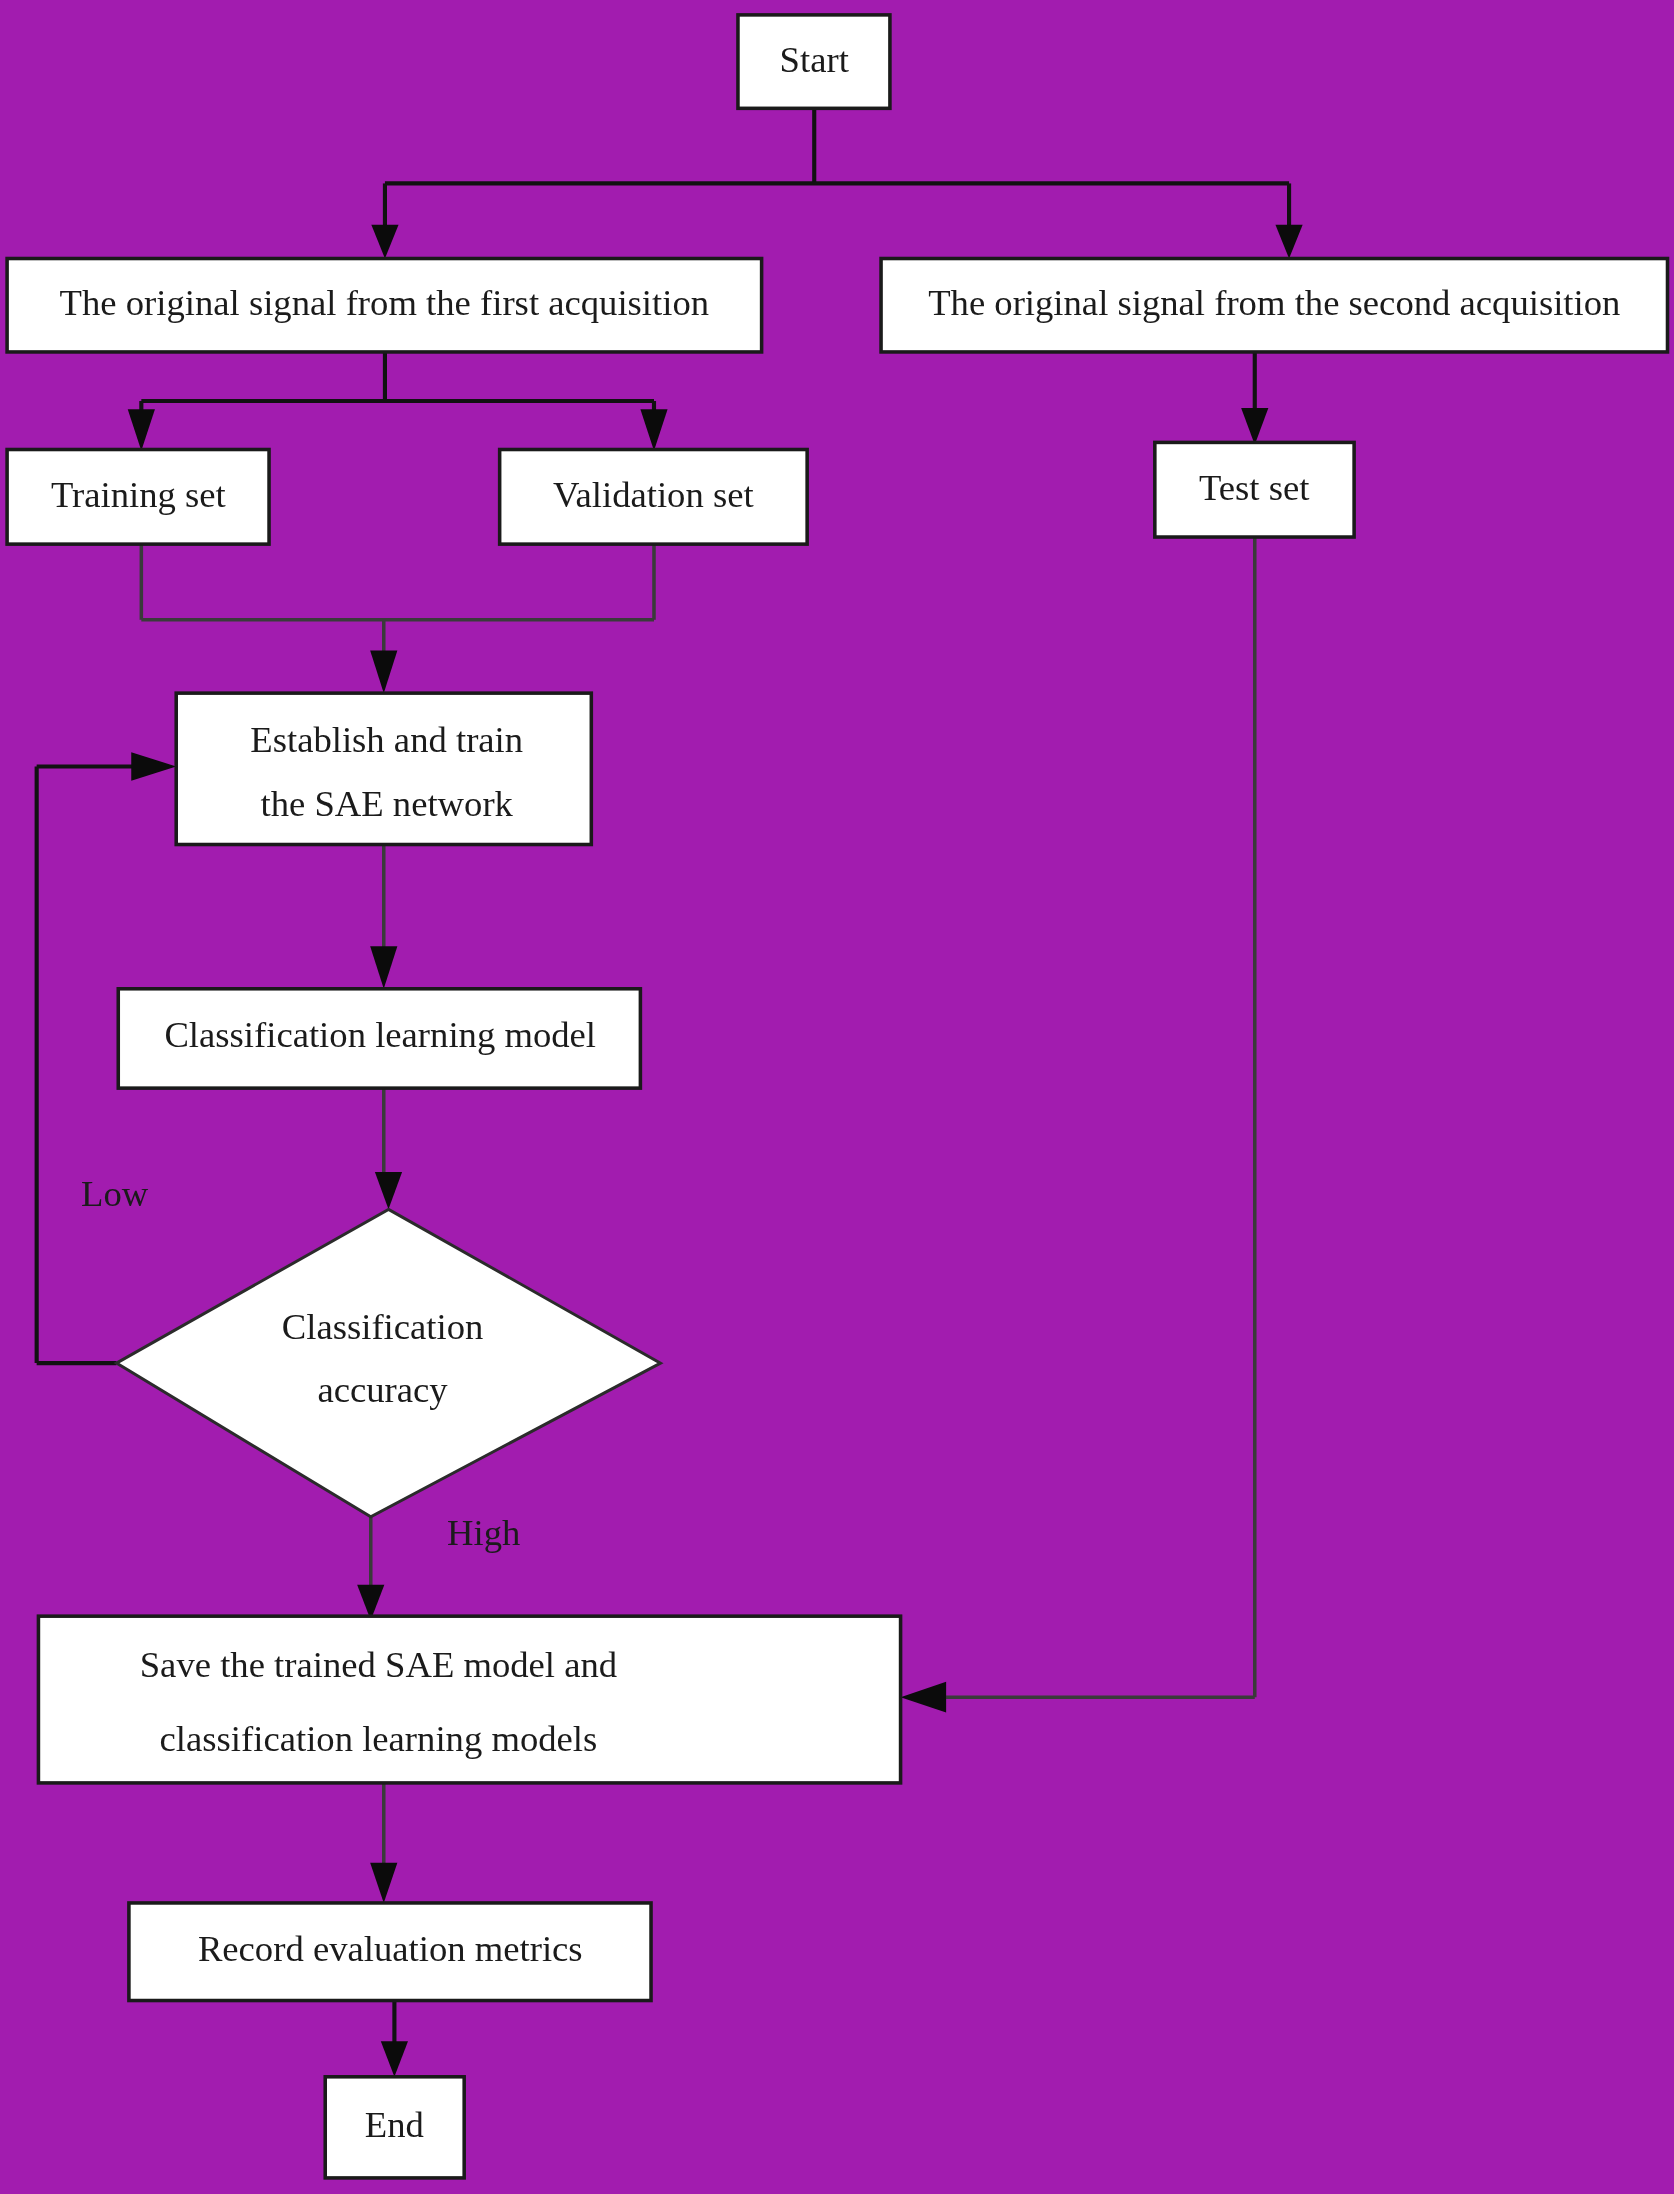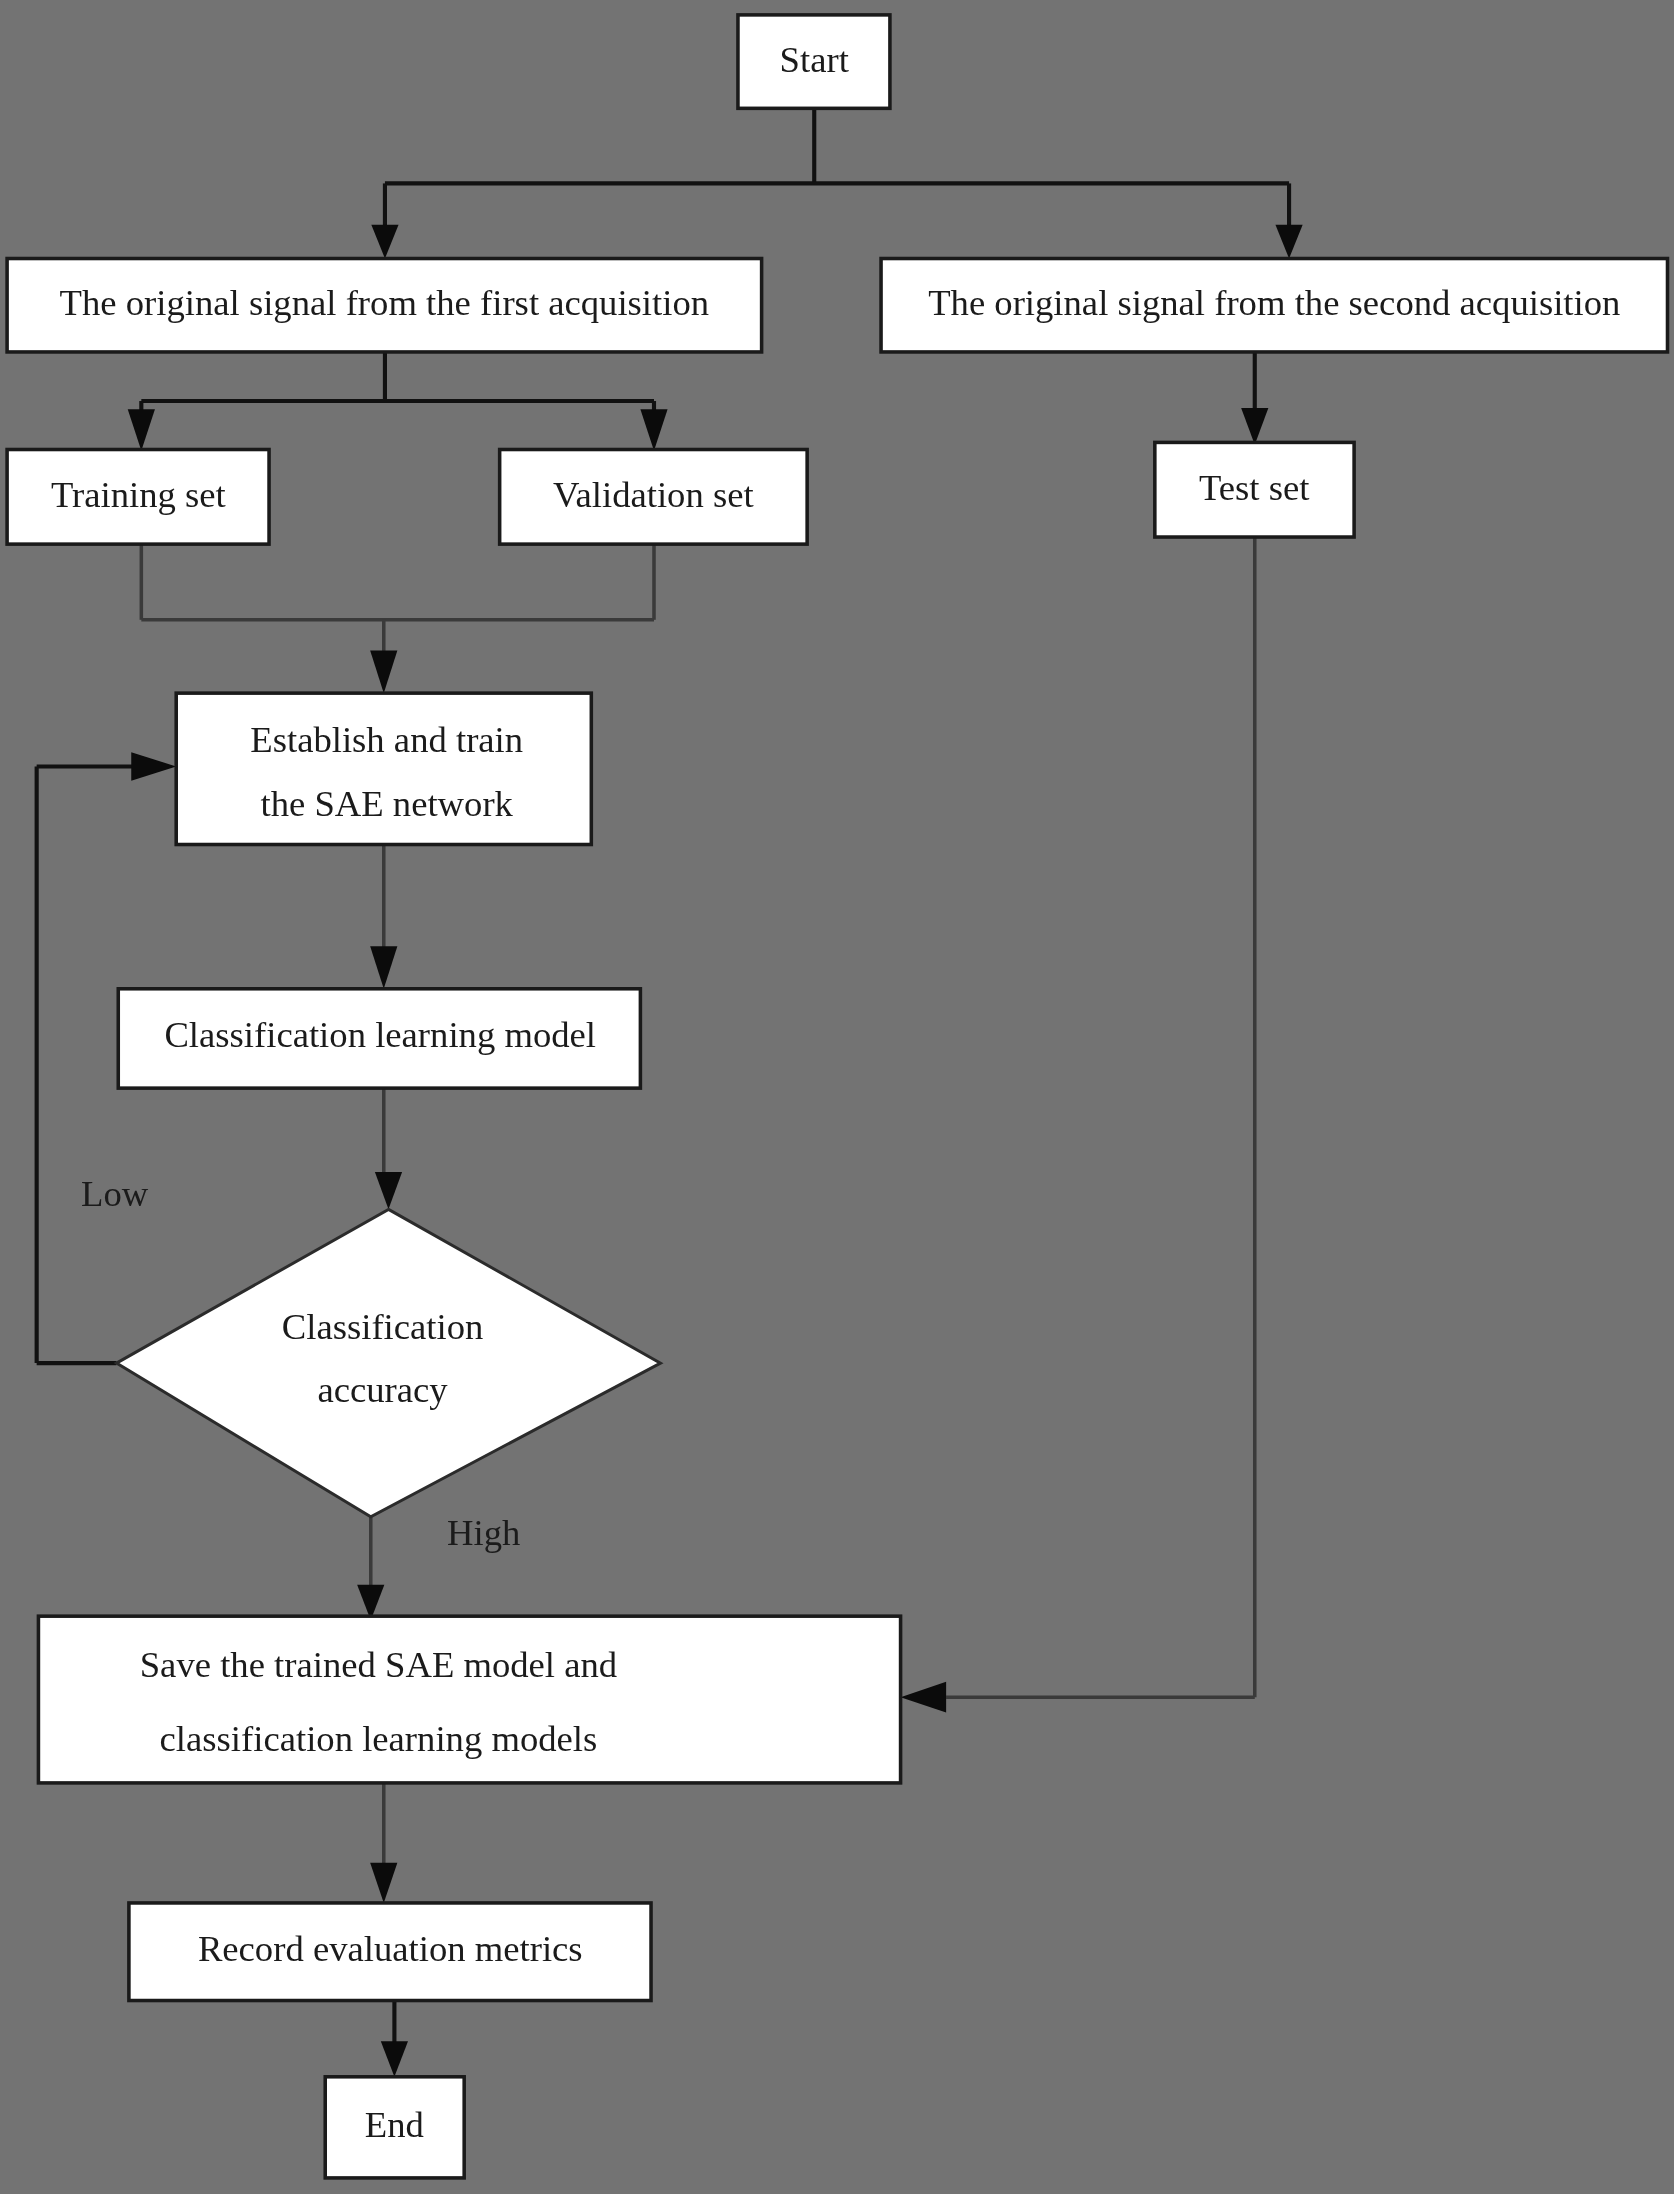--- a/index.html
+++ b/index.html
@@ -8,21 +8,21 @@
     padding: 0;
     background: #ffffff;
   }
   body {
     font-family: "Liberation Serif", "DejaVu Serif", serif;
   }
   #canvas {
     position: relative;
     width: 1674px;
     height: 2194px;
-    background: #737373;
+    background: #a21caf;
     overflow: hidden;
   }
   svg#flow {
     position: absolute;
     top: 0;
     left: 0;
     width: 1674px;
     height: 2194px;
   }
   .node-rect {

